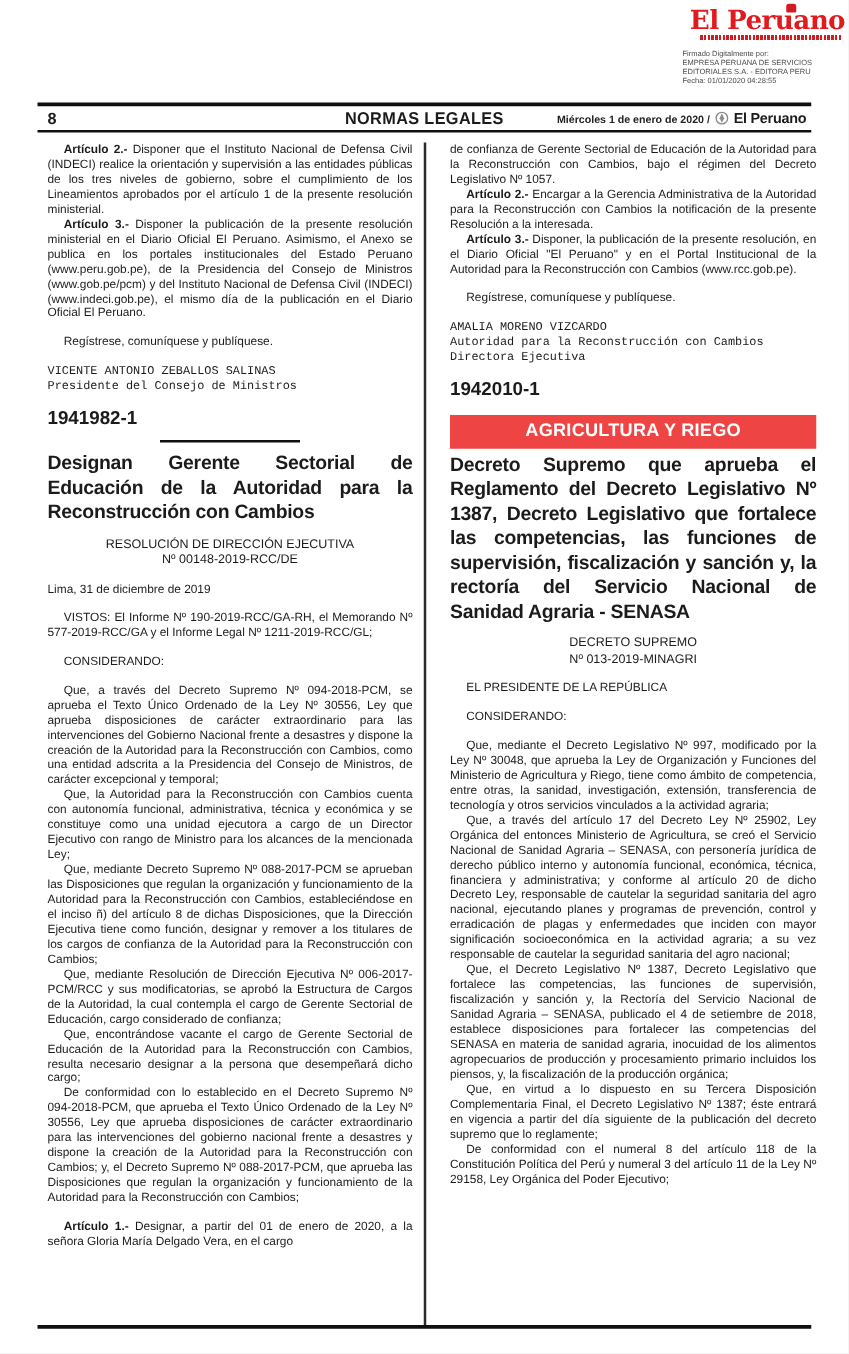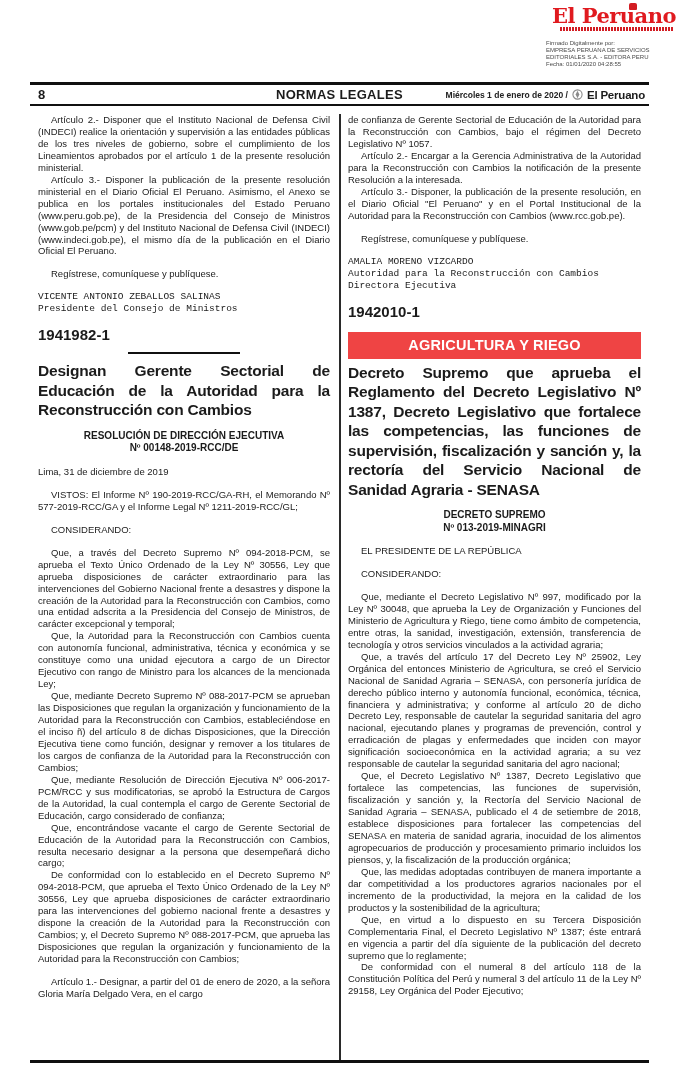--- a/index.html
+++ b/index.html
@@ -27,33 +27,33 @@
   .page-num { font-weight:bold; font-size:13px; padding-left:8px; }
   .section-name { position:absolute; left:0; right:0; text-align:center;
     font-weight:bold; font-size:13px; letter-spacing:0.3px; transform:scaleY(1.05); }
   .header-right { position:absolute; right:4px; display:flex; align-items:center; gap:4px; }
   .header-date { font-weight:bold; font-size:8.5px; color:#222; }
   .header-emblem { width:11px; height:11px; color:#8a8a8a; }
   .header-brand { font-weight:bold; font-size:11.5px; letter-spacing:-0.2px; }
   
   .col { position:absolute; top:114px; width:292px; }
   .col-left  { left:38px; }
-  .col-right { left:348px; width:293px; }
+  .col-right { left:360px; width:293px; }
   .col-divider { position:absolute; top:114px; left:339px; width:1.5px; height:946px; background:#2a2a2a; }
   .bottom-rule { position:absolute; top:1060px; left:30px; width:619px; height:2.5px; background:#101010; }
   
   .p { font-size:9.5px; line-height:11.95px; text-align:justify; text-indent:13px; }
-  .p .lead { font-weight:normal; }
+  .p .lead { font-weight:bold; }
   .noindent { text-indent:0; }
   .gap { margin-top:11px; }
   .code { font-weight:bold; font-size:15px; margin-top:11px; }
   .notice-rule { width:112px; height:2px; background:#101010; margin:9px auto 7px; }
   .notice-title { font-weight:bold; font-size:15.5px; line-height:19.5px;
     text-align:justify; letter-spacing:-0.2px; margin-top:4px; }
-  .center-head { text-align:center; font-weight:bold; font-size:10px; line-height:12.5px; margin-top:10px; text-indent:0; }
+  .center-head { text-align:center; font-weight:normal; font-size:10px; line-height:12.5px; margin-top:10px; text-indent:0; }
   .section-banner { margin-top:12px; height:27px; background:#ef4444; color:#ffffff;
     font-weight:bold; font-size:14.5px; line-height:27px; text-align:center; letter-spacing:0.2px; }
   .signer { font-size:9.5px; line-height:12px;font-family:Liberation Mono, monospace; }
 </style>
 </head>
 <body>
 
 <div class="page">
 
   <div class="masthead">
@@ -122,18 +122,17 @@
     </div>
     <div class="code">1942010-1</div>
     <div class="section-banner">AGRICULTURA Y RIEGO</div>
     <h2 class="notice-title">Decreto Supremo que aprueba el Reglamento del Decreto Legislativo Nº 1387, Decreto Legislativo que fortalece las competencias, las funciones de supervisión, fiscalización y sanción y, la rectoría del Servicio Nacional de Sanidad Agraria - SENASA</h2>
     <p class="center-head"><span>DECRETO SUPREMO</span><br><span>Nº 013-2019-MINAGRI</span></p>
     <p class="p gap">EL PRESIDENTE DE LA REPÚBLICA</p>
     <p class="p gap">CONSIDERANDO:</p>
     <p class="p gap">Que, mediante el Decreto Legislativo Nº 997, modificado por la Ley Nº 30048, que aprueba la Ley de Organización y Funciones del Ministerio de Agricultura y Riego, tiene como ámbito de competencia, entre otras, la sanidad, investigación, extensión, transferencia de tecnología y otros servicios vinculados a la actividad agraria;</p>
     <p class="p">Que, a través del artículo 17 del Decreto Ley Nº 25902, Ley Orgánica del entonces Ministerio de Agricultura, se creó el Servicio Nacional de Sanidad Agraria – SENASA, con personería jurídica de derecho público interno y autonomía funcional, económica, técnica, financiera y administrativa; y conforme al artículo 20 de dicho Decreto Ley, responsable de cautelar la seguridad sanitaria del agro nacional, ejecutando planes y programas de prevención, control y erradicación de plagas y enfermedades que inciden con mayor significación socioeconómica en la actividad agraria; a su vez responsable de cautelar la seguridad sanitaria del agro nacional;</p>
     <p class="p">Que, el Decreto Legislativo Nº 1387, Decreto Legislativo que fortalece las competencias, las funciones de supervisión, fiscalización y sanción y, la Rectoría del Servicio Nacional de Sanidad Agraria – SENASA, publicado el 4 de setiembre de 2018, establece disposiciones para fortalecer las competencias del SENASA en materia de sanidad agraria, inocuidad de los alimentos agropecuarios de producción y procesamiento primario incluidos los piensos, y, la fiscalización de la producción orgánica;</p>
-    <p class="p">Que, las medidas adoptadas contribuyen de manera importante a dar competitividad a los productores agrarios nacionales por el incremento de la productividad, la mejora en la calidad de los productos y la sostenibilidad de la agricultura;</p>
     <p class="p">Que, en virtud a lo dispuesto en su Tercera Disposición Complementaria Final, el Decreto Legislativo Nº 1387; éste entrará en vigencia a partir del día siguiente de la publicación del decreto supremo que lo reglamente;</p>
     <p class="p">De conformidad con el numeral 8 del artículo 118 de la Constitución Política del Perú y numeral 3 del artículo 11 de la Ley Nº 29158, Ley Orgánica del Poder Ejecutivo;</p>
   </div>
 
 </div>
 
 </body></html>

